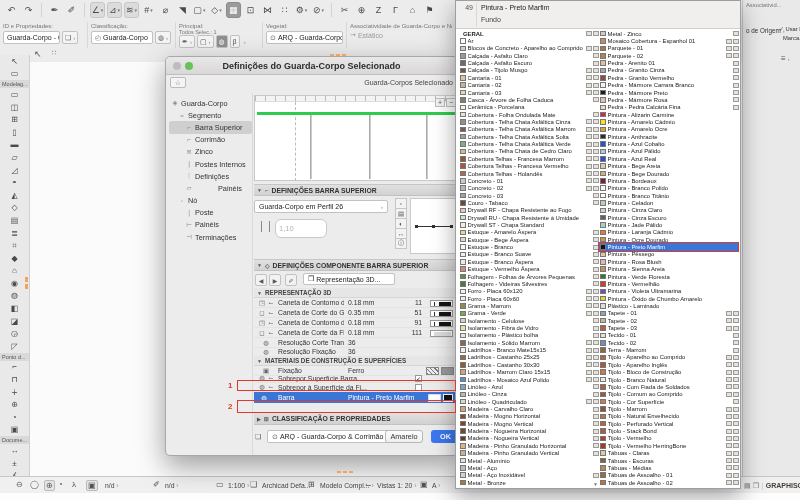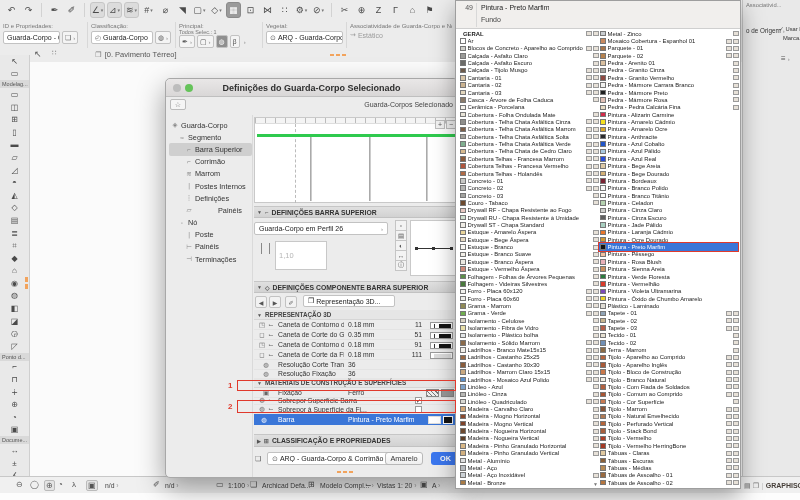--- a/index.html
+++ b/index.html
@@ -28,21 +28,21 @@
 .tab{position:absolute;top:0;height:13px;display:flex;align-items:center;justify-content:center;gap:3px;font-size:7.5px;color:#555;border-radius:3px;white-space:nowrap}
 .tab .ticn{font-size:7px;color:#777}
 .tab-active{background:#fff;border:1px solid #c5c5c5;color:#222}
 
 #toolbox{left:0;top:55px;width:30px;height:421px;background:#e9e9e9;border-right:1px solid #cfcfcf;overflow:hidden;z-index:3}
 .tbxlab{background:#d9d9d9;font-size:5.5px;color:#555;padding:1px 2px;white-space:nowrap;overflow:hidden;height:8px}
 .tbxic{height:12.6px;display:flex;align-items:center;justify-content:center;font-size:8px;color:#4a4a4a}
 
 #canvas{left:30px;top:62px;width:770px;height:414px;background:#fbfbfb;z-index:1}
 
-#dialog{left:165px;top:78px;width:293px;height:400px;background:#ececec;border:1px solid #a8a8a8;border-radius:5px;box-shadow:0 10px 28px rgba(0,0,0,.38);z-index:8}
+#dialog{left:165px;top:56px;width:293px;height:400px;background:#ececec;border:1px solid #a8a8a8;border-radius:5px;box-shadow:0 10px 28px rgba(0,0,0,.38);z-index:8}
 .dtbar{position:absolute;left:0;top:0;width:100%;height:18px;background:linear-gradient(#e9e7e7,#d9d7d7);border-bottom:1px solid #bfbfbf;border-radius:5px 5px 0 0}
 .dot{position:absolute;top:5px;width:8px;height:8px;border-radius:50%}
 .dtitle{position:absolute;left:0;top:4px;width:100%;text-align:center;font-size:9px;font-weight:bold;color:#2e2e2e}
 .fav{position:absolute;left:4px;top:20px;width:16px;height:11px;border:1px solid #bbb;background:#f5f5f5;border-radius:2px;font-size:7px;color:#666;display:flex;align-items:center;justify-content:center}
 .selinfo{position:absolute;right:4px;top:22px;font-size:7px;color:#444;white-space:nowrap}
 #tree{position:absolute;left:3px;top:40px;width:83px}
 .trow{height:12.2px;display:flex;align-items:center;gap:2px;font-size:7.3px;color:#333;border-radius:2px;white-space:nowrap;overflow:hidden}
 .trow .ticn{color:#888;font-size:6.5px;width:8px;text-align:center}
 .trow-sel{background:#cfcfcf}
 #dcontent{position:absolute;left:86px;top:36px;width:206px;height:362px;border-left:1px solid #dadada}
@@ -95,21 +95,21 @@
 #prev3d .dashv{position:absolute;left:40px;top:6px;height:79px;border-left:1px dashed #bbb}
 #prev3d .green{position:absolute;left:2px;top:16px;width:199px;height:3px;background:#2fca4e}
 #prev3d .post{position:absolute;top:19px;height:64px;width:2px;border-left:1px solid #aaa;border-right:1px solid #ccc}
 #prev3d .pbtn{position:absolute;top:2px;width:10px;height:9px;background:#f2f2f2;border:1px solid #bdbdbd;font-size:7px;line-height:8px;text-align:center;color:#555}
 .icol{position:absolute;left:142px;top:0;width:13px}
 .icol div{width:12px;height:11px;border:1px solid #c5c5c5;background:#f3f3f3;font-size:6.5px;display:flex;align-items:center;justify-content:center;color:#555;margin-bottom:-1px}
 #profprev{position:absolute;left:157px;top:0;width:47px;height:56px;background:#fff;border:1px solid #c9c9c9}
 #profprev .bar{position:absolute;left:4px;top:27px;width:38px;height:1px;background:#333}
 #profprev .sq{position:absolute;top:25.5px;width:3px;height:3px;background:#333}
 .dropchip{position:absolute;background:#fff;border:1px solid #c2c2c2;border-radius:2px;height:13px;display:flex;align-items:center;padding:0 4px;font-size:7px;color:#222;white-space:nowrap;overflow:hidden}
-.hinput{position:absolute;background:#fff;border:1px solid #c8c8c8;border-radius:0;height:29px;font-size:7.5px;color:#b5b5b5;padding:0 3px;font-family:"Liberation Sans",sans-serif}
+.hinput{position:absolute;background:#fff;border:1px solid #c8c8c8;border-radius:6px;height:19px;font-size:7.5px;color:#b5b5b5;padding:0 3px;font-family:"Liberation Sans",sans-serif}
 .minibtn{position:absolute;width:12px;height:12px;background:#f2f2f2;border:1px solid #c2c2c2;border-radius:2px;font-size:6px;display:flex;align-items:center;justify-content:center;color:#555}
 </style>
 </head>
 <body>
 
 <div id="stage">
   <div id="top-toolbar" class="abs">
       <div class="tic">
         <span>↶</span>
       </div>
@@ -244,24 +244,20 @@
       <div class="ibrow" style="color:#9a9a9a;font-size:7px">
           <span>⇝</span>
           <span>Estático</span>
         </div>
     </div>
   </div>
 
   <div id="tab-bar" class="abs">
     <span class="tbi" style="left:4px">↖</span>
     <span class="tbi" style="left:22px;font-size:7px">∷</span>
-    <div class="tab" style="left:40px;width:132px">
-        <span class="ticn">❒</span>
-        <span>[0. Pavimento Térreo]</span>
-      </div>
   </div>
 
   <div id="toolbox" class="abs">
       <div class="tbxic">↖</div>
       <div class="tbxic">▭</div>
       <div class="tbxlab">Modelag...</div>
       <div class="tbxic">▭</div>
       <div class="tbxic">◫</div>
       <div class="tbxic">⊞</div>
       <div class="tbxic">▯</div>
@@ -316,21 +312,21 @@
         <div class="trow trow-sel" style="padding-left: 16px;">
           <span class="ticn">⌐</span>
           <span>Barra Superior</span>
         </div>
         <div class="trow" style="padding-left: 16px;">
           <span class="ticn">⌐</span>
           <span>Corrimão</span>
         </div>
         <div class="trow" style="padding-left: 16px;">
           <span class="ticn">≋</span>
-          <span>Marrom</span>
+          <span>Zinco</span>
         </div>
         <div class="trow" style="padding-left: 16px;">
           <span class="ticn">∣</span>
           <span>Postes Internos</span>
         </div>
         <div class="trow" style="padding-left: 16px;">
           <span class="ticn">⋮</span>
           <span>Definições</span>
         </div>
         <div class="trow" style="padding-left: 16px; gap: 25px;">

